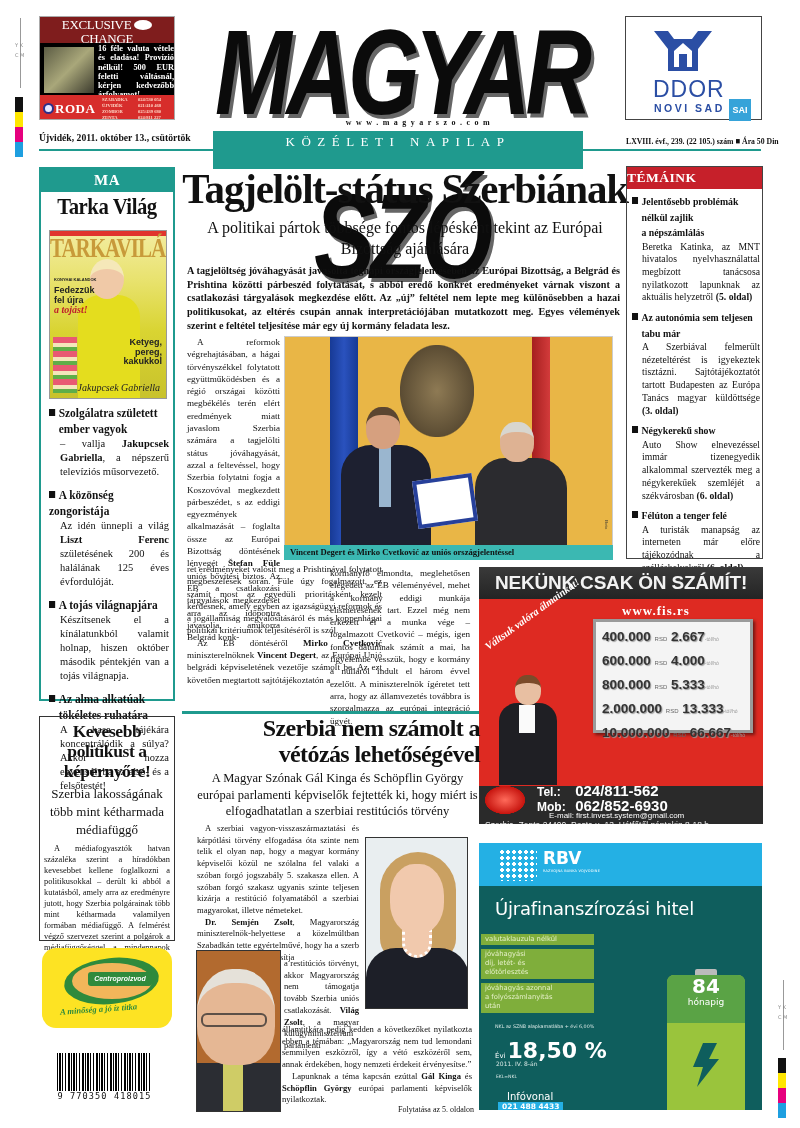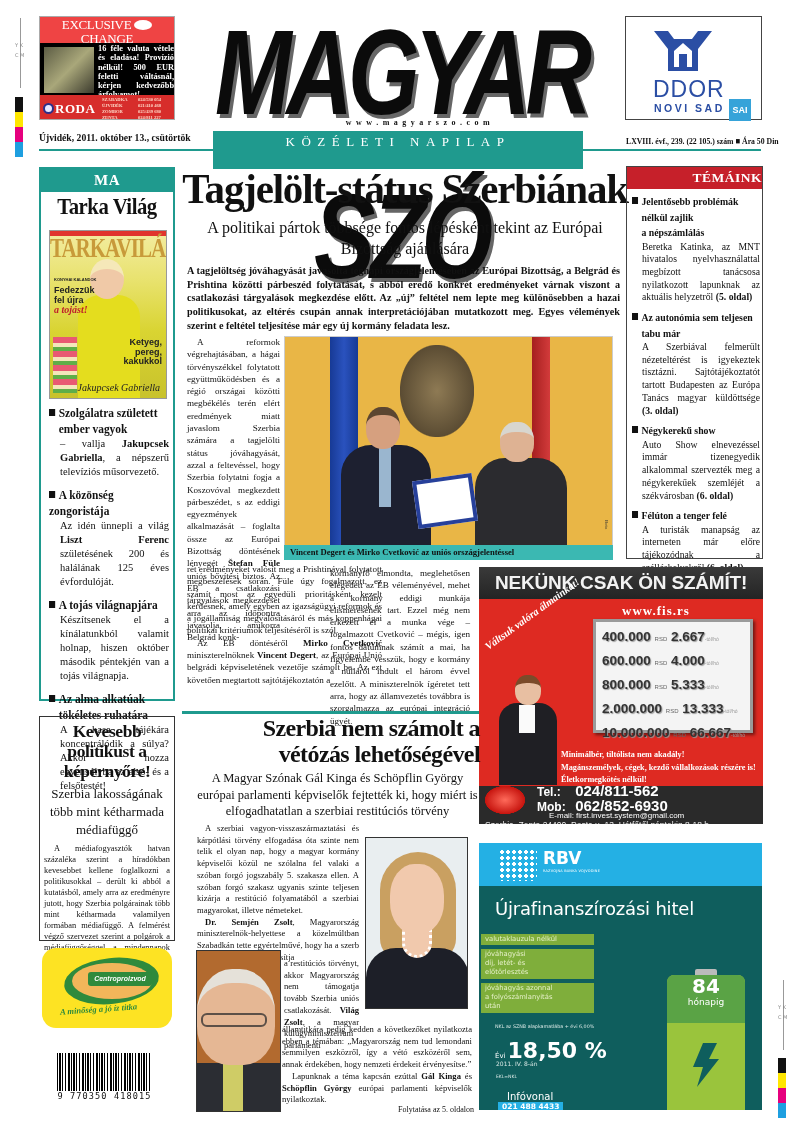--- a/index.html
+++ b/index.html
@@ -7,21 +7,21 @@
 body{position:relative;font-family:"Liberation Serif","DejaVu Serif",serif;color:#111}
 .abs{position:absolute}
 .teal{background:#1f9a8e}
 
 .regmark{position:absolute;width:18px}
 .regline{position:absolute;left:8px;width:1px;background:#999}
 .regtxt{position:absolute;font-size:5px;font-family:"DejaVu Sans",sans-serif;color:#888}
 .cmyk div{width:8px;height:15px}
 
 #ad-exchange{left:39px;top:16px;width:136px;height:104px;border:1px solid #aaa;overflow:hidden;font-family:"Liberation Serif",serif}
-#ad-exchange .topbar{background:#ef4444;color:#fff;height:26px;text-align:center}
+#ad-exchange .topbar{background:#7f1d1d;color:#fff;height:26px;text-align:center}
 #ad-exchange .brand{font-size:13px;letter-spacing:-0.3px;padding-top:1px;line-height:14px}
 #ad-exchange .tag{font-size:4px;font-weight:bold;letter-spacing:.2px}
 #ad-exchange .mid{background:#000;height:52px;position:relative}
 #ad-exchange .hand{position:absolute;left:4px;top:4px;width:50px;height:46px;background:linear-gradient(135deg,#5c5c44,#a9a77a 50%,#3b3a2d)}
 #ad-exchange .offer{position:absolute;left:58px;top:1px;width:76px;color:#fff;font-weight:bold;font-size:8.3px;line-height:9.3px;text-align:justify}
 #ad-exchange .bottom{background:#d72d2b;height:26px;position:relative;color:#fff}
 #ad-exchange .roda{position:absolute;left:3px;top:6px;font-size:13px;font-weight:bold;letter-spacing:.5px}
 #ad-exchange .roda span.circ{display:inline-block;width:11px;height:11px;border-radius:50%;background:#e8e8ff;border:2px solid #2d2f8a;vertical-align:-1px;margin-right:1px}
 #ad-exchange .offices{position:absolute;left:62px;top:2px;font-size:4.6px;font-weight:bold;line-height:6px;color:#ffd7c6}
 #ad-exchange .offices div span{display:inline-block;width:36px}
@@ -75,21 +75,21 @@
 #lead-photo .man2{position:absolute;left:190px;top:85px;width:90px;height:125px}
 #lead-photo .man2 .head{position:absolute;left:25px;top:0;width:34px;height:40px;background:#deb293;border-radius:45%;border-top:10px solid #d8d6cf}
 #lead-photo .man2 .suit{position:absolute;left:0;top:36px;width:92px;height:92px;background:#2b2b2f;border-radius:30px 30px 0 0}
 #lead-photo .folder{position:absolute;left:130px;top:140px;width:60px;height:48px;background:#fff;border:4px solid #27409a;transform:rotate(-8deg)}
 #lead-photo .credit{position:absolute;right:3px;bottom:16px;font-size:5px;writing-mode:vertical-rl;color:#333}
 #lead-caption{left:284px;top:545px;width:329px;height:15px;color:#111;font-size:8.6px;font-weight:bold;line-height:15px;padding-left:6px}
 #lead-cont{left:540px;top:693px;font-size:8.4px}
 #lead-rule{left:182px;top:711px;width:442px;height:3px}
 
 #tm-box{left:626px;top:166px;width:137px;height:393px;border:1px solid #444}
-#tm-box .hdr{height:22px;background:#c6202a;color:#fff;text-align:right;font-size:13.5px;font-weight:bold;line-height:22px;letter-spacing:.5px}
+#tm-box .hdr{height:22px;background:#c6202a;color:#fff;text-align:left;font-size:13.5px;font-weight:bold;line-height:22px;letter-spacing:.5px}
 .tm-items{position:absolute;left:5px;top:27px;width:128px}
 .tm-item{margin-bottom:6px}
 .tm-item .h{font-size:11.4px;font-weight:bold;line-height:15.5px;width:148px;transform:scaleX(.86);transform-origin:0 0}
 .tm-item .h .cont{padding-left:11px;display:block}
 .tm-item .b{font-size:9.7px;line-height:12.7px;padding-left:10px;text-align:justify}
 
 #ad-fis{left:479px;top:567px;width:284px;height:257px;background:#de2a22;overflow:hidden;font-family:"Liberation Sans",sans-serif}
 #ad-fis .top{height:32px;background:linear-gradient(180deg,#3a3a3a,#242424);color:#f2f2f2;text-align:center;font-size:19px;font-weight:bold;line-height:32px;letter-spacing:-.2px}
 #ad-fis .url{position:absolute;left:143px;top:36px;color:#fff;font-family:"Liberation Serif",serif;font-size:13px;font-weight:bold;letter-spacing:1px}
 #ad-fis .slogan{position:absolute;left:4px;top:76px;color:#fff;font-family:"Liberation Serif",serif;font-style:italic;font-weight:bold;font-size:10.5px;transform:rotate(-36deg);transform-origin:0 0;white-space:nowrap}
@@ -321,25 +321,20 @@
     <div class="row"><span>600.000</span> <span class="rsd">RSD</span> <span>4.000</span><span class="mo">-tól/hó</span></div>
     <div class="row"><span>800.000</span> <span class="rsd">RSD</span> <span>5.333</span><span class="mo">-tól/hó</span></div>
     <div class="row"><span>2.000.000</span> <span class="rsd">RSD</span> <span>13.333</span><span class="mo">-tól/hó</span></div>
     <div class="row"><span>10.000.000</span> <span class="rsd">RSD</span> <span>66.667</span><span class="mo">-tól/hó</span></div>
   </div>
   <div class="woman">
       <div class="suit"></div>
       <div class="shirt"></div>
       <div class="head"></div>
     </div>
-  <div class="perks">
-    <div>Minimálbér, tiltólista nem akadály!</div>
-    <div>Magánszemélyek, cégek, kezdő vállalkozások részére is!</div>
-    <div>Életkormegkötés nélkül!</div>
-  </div>
   <div class="bottom">
     <div class="phone"></div>
     <div class="tel">
         <div><b>Tel.:</b> <span>024/811-562</span></div>
         <div><b>Mob:</b> <span>062/852-6930</span></div>
       </div>
     <div class="email">E-mail:  first.invest.system@gmail.com</div>
     <div class="addr">Szerbia, Zenta 24400, Posta u. 13. Hétfőtől péntekig 8-18 h</div>
   </div>
 </div>

